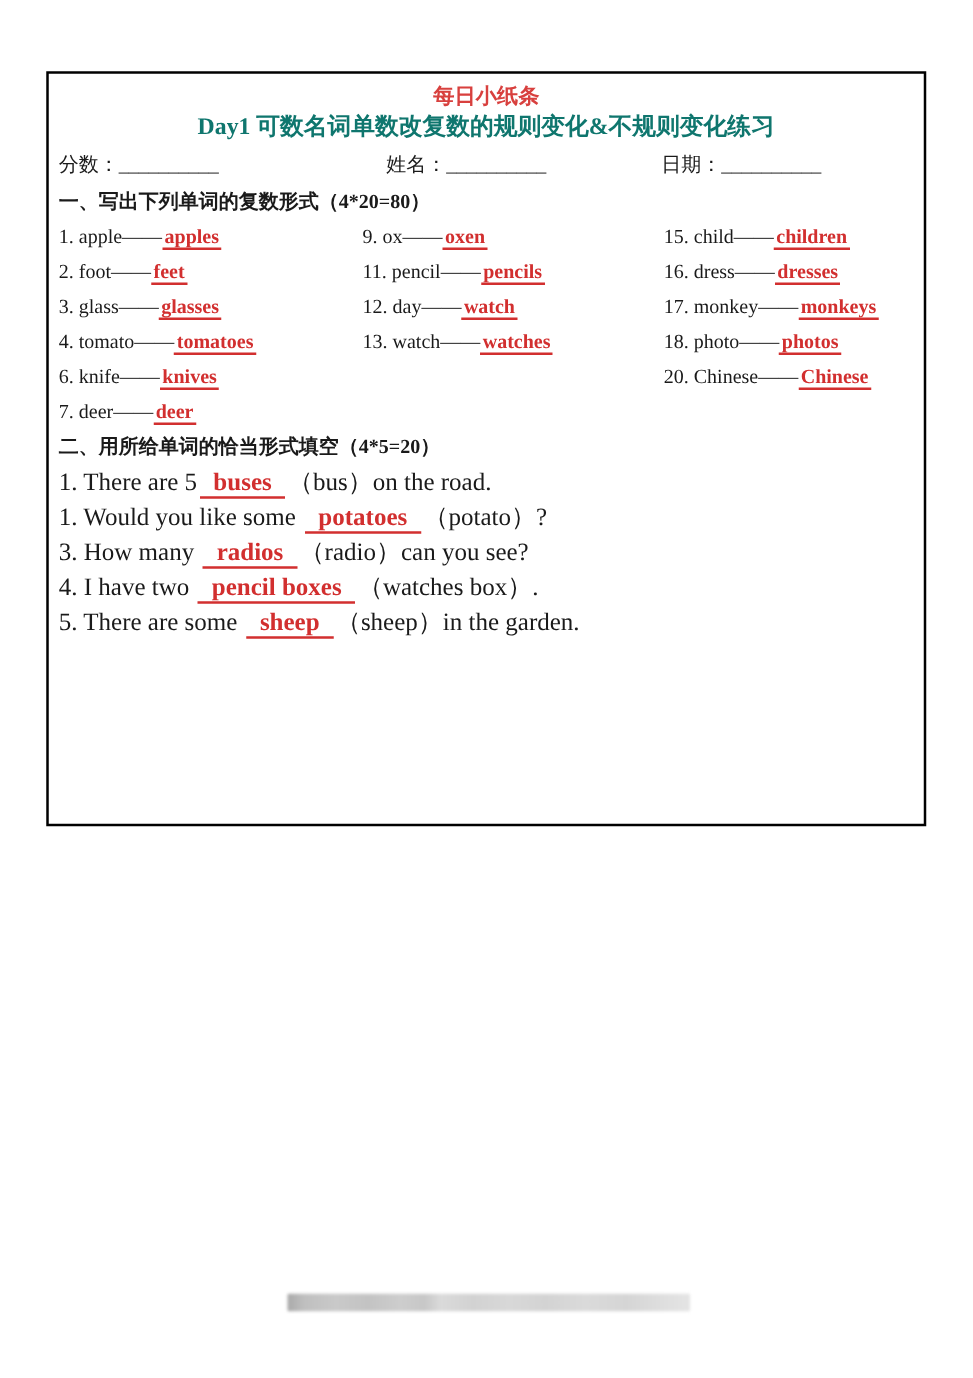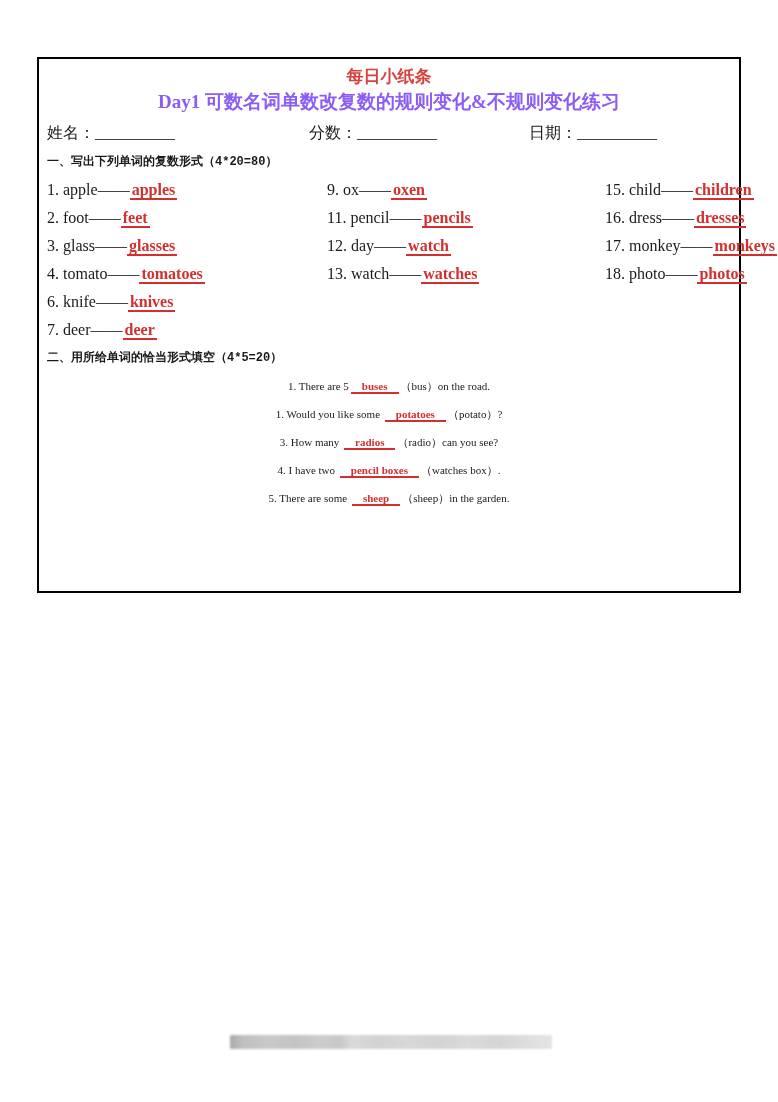--- a/index.html
+++ b/index.html
@@ -6,75 +6,72 @@
   body{
     width:778px;height:1102px;
     background:#ffffff;
     font-family:"Liberation Serif","DejaVu Serif",serif;
     position:relative;
     color:#1a1a1a;
   }
   .sheet{
     position:absolute;
     left:37px;top:57px;
-    width:704px;height:536px;
+    width:704px;height:604px;
     border:2px solid #000000;
     box-sizing:border-box;
     background:#ffffff;
     padding:6px 8px 0 8px;
   }
   .brand-title{
     text-align:center;
     font-size:17px;
     font-weight:bold;
     color:#d8403e;
     line-height:24px;
   }
   .main-title{
     text-align:center;
     font-size:19px;
     font-weight:bold;
-    color:#8b5cf6;
+    color:#0f766e;
     line-height:26px;
   }
   .fields{
     display:grid;
     grid-template-columns:262px 220px 1fr;
     font-size:16px;
     line-height:30px;
     margin-top:3px;
   }
   .fields .blank{letter-spacing:0;}
   .sec-heading{
-    font-size:12px;
+    font-size:16px;
     font-weight:bold;
     line-height:28px;
-    font-family:Liberation Mono, monospace;
   }
   .cols{
     display:grid;
     grid-template-columns:243px 241px 1fr;
-    gap:37px;
   }
   .word-row{
     font-size:16px;
     line-height:28px;
     white-space:nowrap;
   }
   .answer{
     color:#d22f2f;
     font-weight:bold;
     border-bottom:2px solid #d22f2f;
     padding:0 2px;
   }
   .sentences .sent{
-    font-size:11px;
+    font-size:20px;
     line-height:28px;
     white-space:nowrap;
-    text-align:center;
   }
   .answer-blank{
     color:#d22f2f;
     font-weight:bold;
     border-bottom:2px solid #d22f2f;
     padding:0 11px;
     margin:0 2px;
   }
   .watermark{
     position:absolute;
@@ -91,22 +88,22 @@
 </style>
 </head>
 <body>
 
 <div class="sheet">
 
   <div class="brand-title">每日小纸条</div>
   <div class="main-title">Day1 可数名词单数改复数的规则变化&amp;不规则变化练习</div>
 
   <div class="fields">
+    <span><span>分数：</span><span class="blank">__________</span></span>
     <span><span>姓名：</span><span class="blank">__________</span></span>
-    <span><span>分数：</span><span class="blank">__________</span></span>
     <span><span>日期：</span><span class="blank">__________</span></span>
   </div>
 
   <div class="sec-heading">一、写出下列单词的复数形式（4*20=80）</div>
 
   <div class="cols">
     <div class="col">
       <div class="word-row"><span>1. apple——</span><span class="answer">apples</span></div>
       <div class="word-row"><span>2. foot——</span><span class="answer">feet</span></div>
       <div class="word-row"><span>3. glass——</span><span class="answer">glasses</span></div>
@@ -118,20 +115,21 @@
       <div class="word-row"><span>9. ox——</span><span class="answer">oxen</span></div>
       <div class="word-row"><span>11. pencil——</span><span class="answer">pencils</span></div>
       <div class="word-row"><span>12. day——</span><span class="answer">watch</span></div>
       <div class="word-row"><span>13. watch——</span><span class="answer">watches</span></div>
     </div>
     <div class="col">
       <div class="word-row"><span>15. child——</span><span class="answer">children</span></div>
       <div class="word-row"><span>16. dress——</span><span class="answer">dresses</span></div>
       <div class="word-row"><span>17. monkey——</span><span class="answer">monkeys</span></div>
       <div class="word-row"><span>18. photo——</span><span class="answer">photos</span></div>
+      <div class="word-row"><span>20. Chinese——</span><span class="answer">Chinese</span></div>
     </div>
   </div>
 
   <div class="sec-heading">二、用所给单词的恰当形式填空（4*5=20）</div>
 
   <div class="sentences">
     <div class="sent"><span>1. There are 5</span><span class="answer-blank">buses</span><span>（bus）on the road.</span></div>
     <div class="sent"><span>1. Would you like some </span><span class="answer-blank">potatoes</span><span>（potato）?</span></div>
     <div class="sent"><span>3. How many </span><span class="answer-blank">radios</span><span>（radio）can you see?</span></div>
     <div class="sent"><span>4. I have two </span><span class="answer-blank">pencil boxes</span><span>（watches box）.</span></div>

